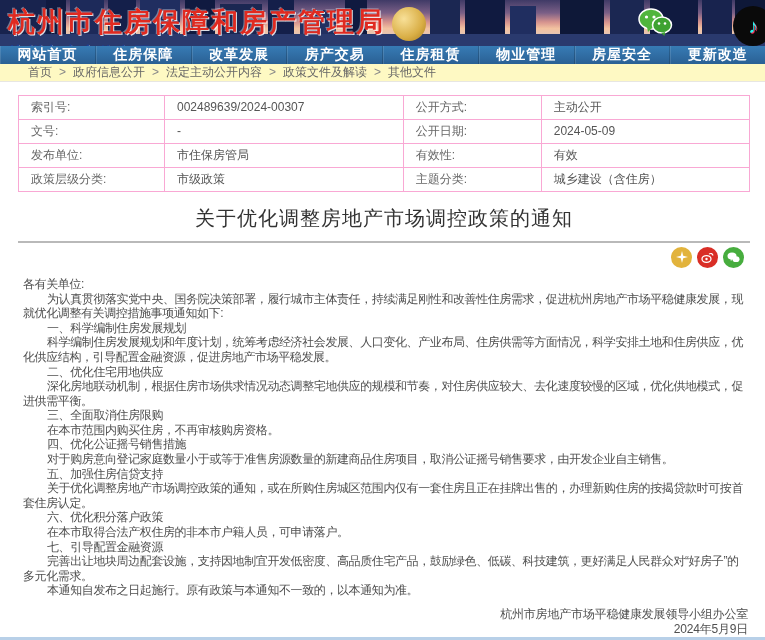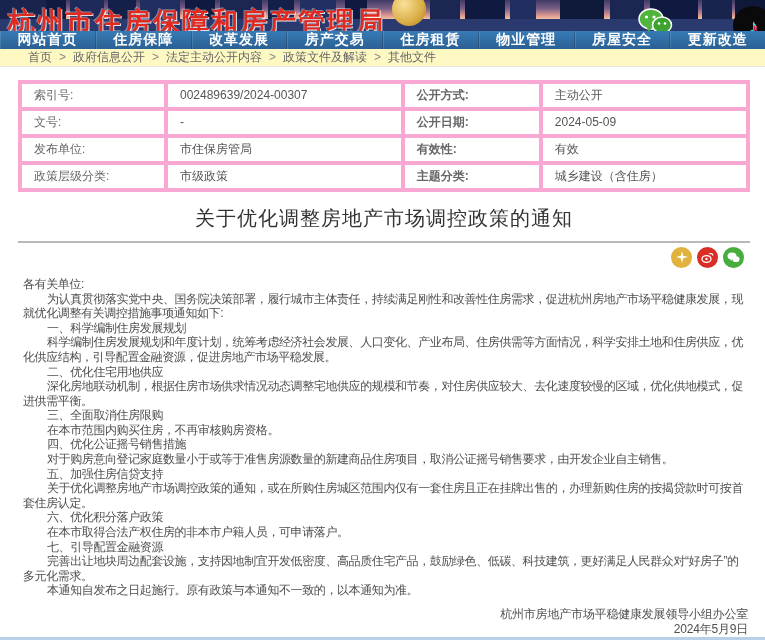--- a/index.html
+++ b/index.html
@@ -62,24 +62,24 @@
 
   
   .crumbbar { height:28px; background:#fef9c3; border-bottom:1px solid #e7e6e2;
     display:flex; align-items:center; padding-left:28px; font-size:12px; color:#666; }
   .crumb { cursor:pointer; }
   .crumb-sep { margin:0 7px; color:#888; }
 
   
   .content { flex:1; background:#fff; padding:13px 15px 0 18px; }
   table.meta { width:100%; border-collapse:collapse; }
-  table.meta td { border:4px solid #f9a8d4; font-size:12px; padding:3px 12px; height:22px; }
+  table.meta td { border:1px solid #f9a8d4; font-size:12px; padding:3px 12px; height:22px; }
   td.m-label { width:146px; color:#666; }
   td.m-value { color:#555; }
-  td.m-label2 { width:138px; color:#666;font-weight:bold; }
+  td.m-label2 { width:138px; color:#666; }
 
   .doc-title { margin:13px 0 9px 0; text-align:center; font-size:20px; font-weight:normal;
     color:#333; letter-spacing:1px; }
   .divider { border:none; border-top:2px solid #b9b9b9; margin:0 0 4px 0; }
   .share-row { display:flex; justify-content:flex-end; gap:5px; padding-right:6px; height:24px; }
   .share-ic { width:21px; height:21px; border-radius:50%; display:inline-flex; align-items:center;
     justify-content:center; color:#fff; font-size:11px; cursor:pointer; }
   .ic-gold { background:#e2b33c; }
   .ic-red  { background:#d92e26; }
   .ic-green{ background:#47ad3e; }

